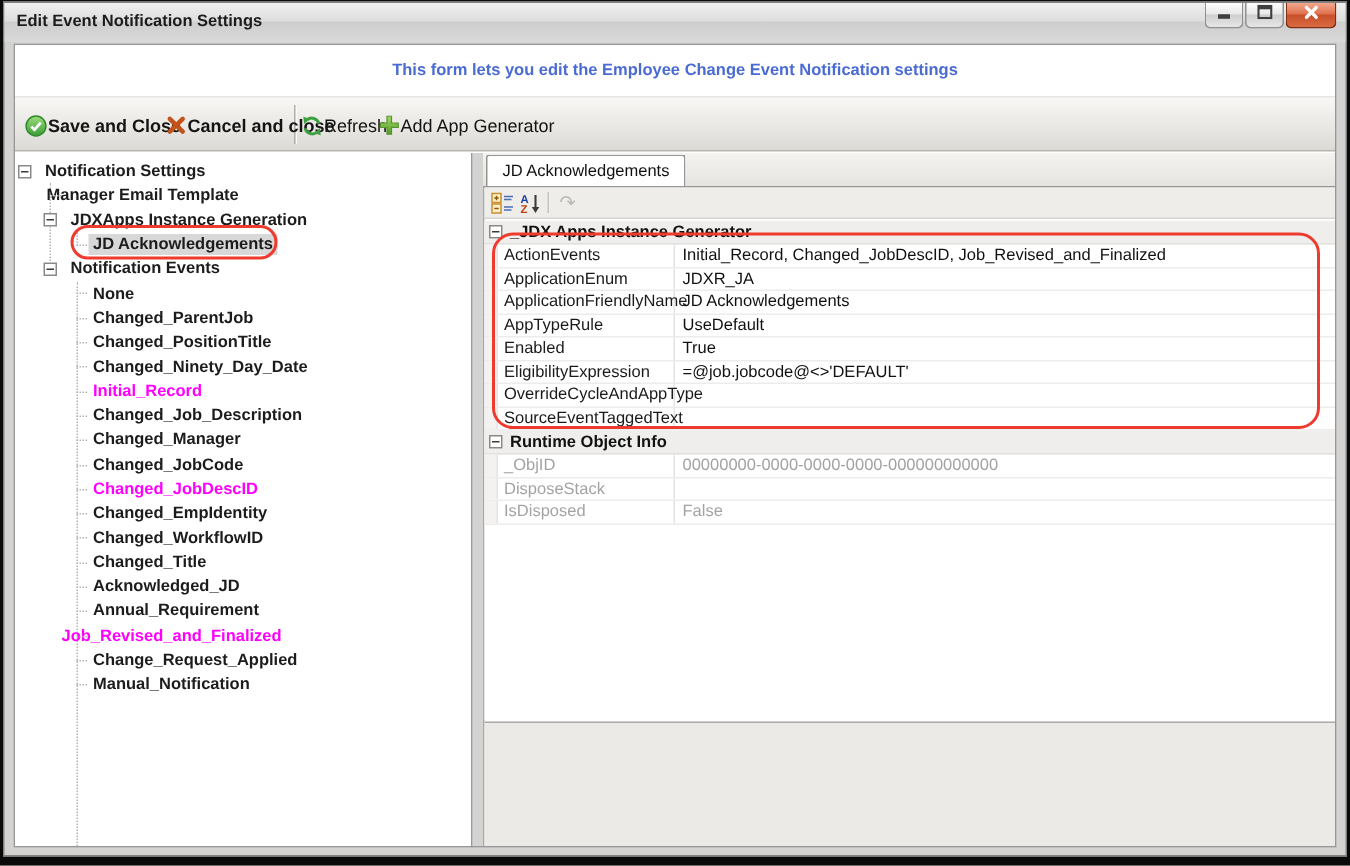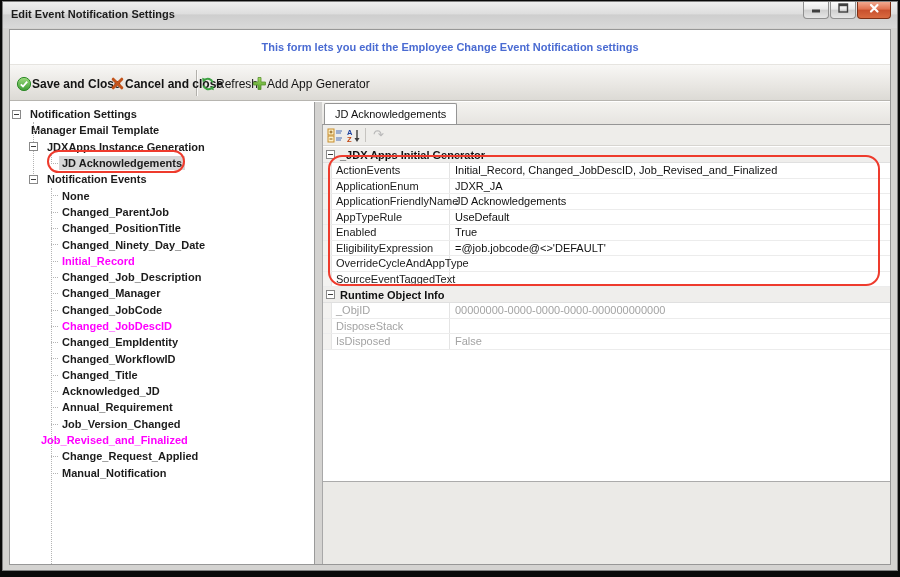--- a/index.html
+++ b/index.html
@@ -257,24 +257,20 @@
                 <span class="tree-label">Changed_Title</span>
               </div>
               <div class="tree-row" style="padding-left: 49px;">
                 <span class="dash" style="left: 41px;"></span>
                 <span class="tree-label">Acknowledged_JD</span>
               </div>
               <div class="tree-row" style="padding-left: 49px;">
                 <span class="dash" style="left: 41px;"></span>
                 <span class="tree-label">Annual_Requirement</span>
               </div>
-              <div class="tree-row" style="padding-left: 49px;">
-                <span class="dash" style="left: 41px;"></span>
-                <span class="tree-label">Job_Version_Changed</span>
-              </div>
               <div class="tree-row" style="padding-left: 28px;">
                 <span class="dash" style="left: 41px;"></span>
                 <span class="tree-label highlight">Job_Revised_and_Finalized</span>
               </div>
               <div class="tree-row" style="padding-left: 49px;">
                 <span class="dash" style="left: 41px;"></span>
                 <span class="tree-label">Change_Request_Applied</span>
               </div>
               <div class="tree-row" style="padding-left: 49px;">
                 <span class="dash" style="left: 41px;"></span>
@@ -311,21 +307,21 @@
                 </svg>
               </div>
               <div class="pg-tb-sep"></div>
               <div class="pg-tb-icon">
                 <span class="undo-glyph">↶</span>
               </div>
             </div>
             <div class="grid" id="grid">
                 <div class="pg-cat">
                   <span class="xbox"></span>
-                  <span>_JDX Apps Initial Generator</span>
+                  <span>_JDX Apps Instance Generator</span>
                 </div>
                 <div class="pg-row">
                   <div class="pg-indent"></div>
                   <div class="pg-name">ActionEvents</div>
                   <div class="pg-value">Initial_Record, Changed_JobDescID, Job_Revised_and_Finalized</div>
                 </div>
                 <div class="pg-row">
                   <div class="pg-indent"></div>
                   <div class="pg-name">ApplicationEnum</div>
                   <div class="pg-value">JDXR_JA</div>

